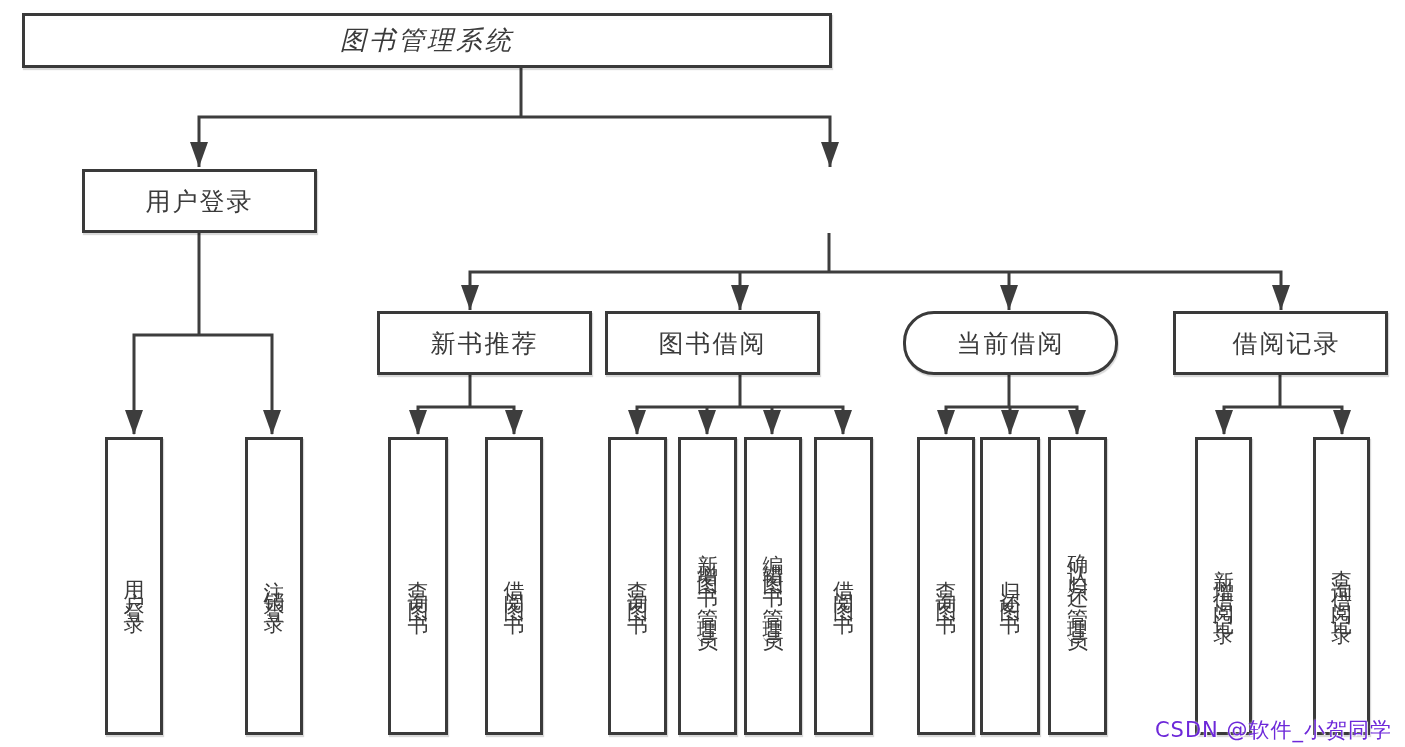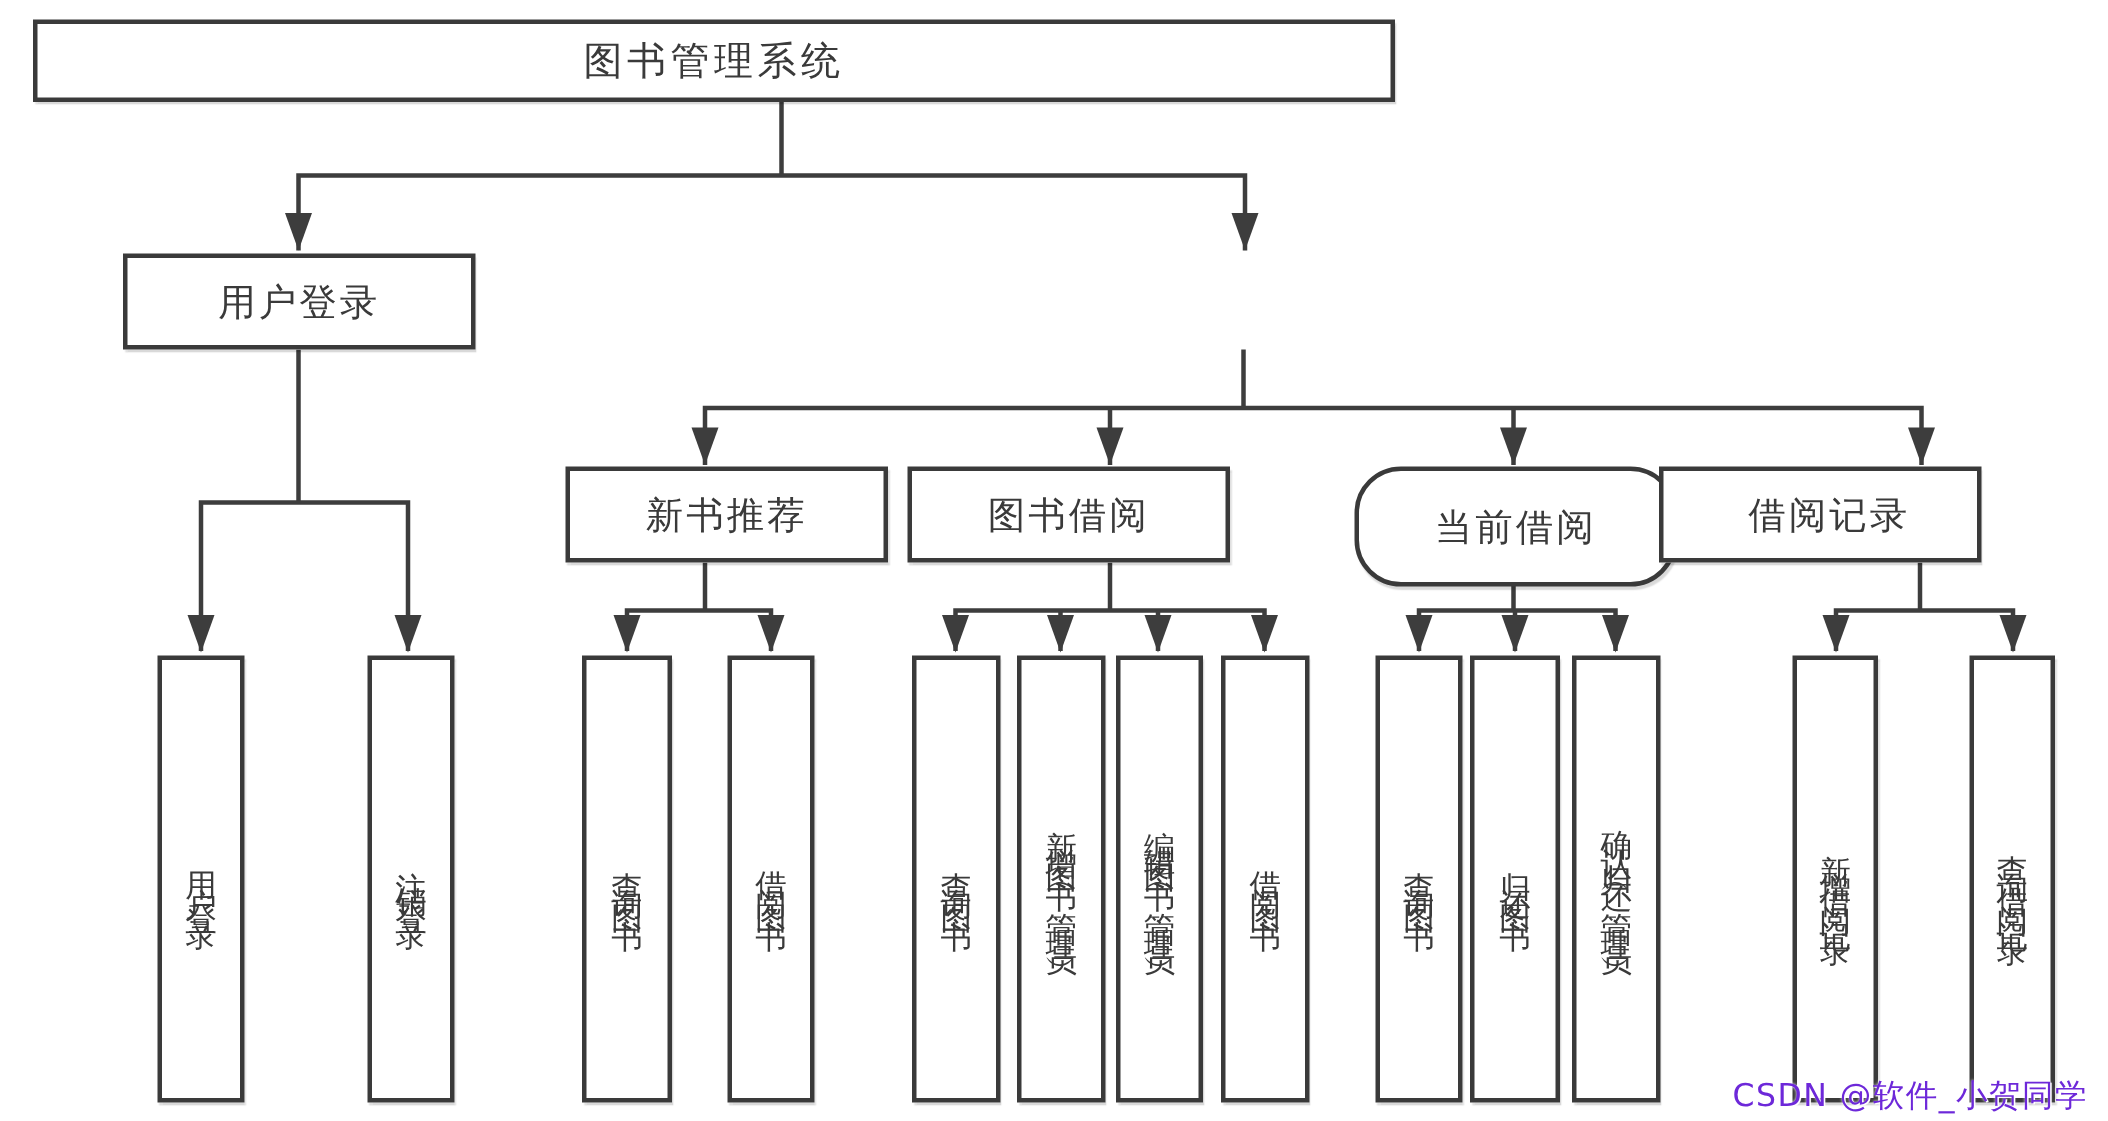--- a/index.html
+++ b/index.html
@@ -106,28 +106,28 @@
       <use href="#arrow" x="772" y="435"></use>
       <use href="#arrow" x="843" y="435"></use>
       <use href="#arrow" x="946" y="435"></use>
       <use href="#arrow" x="1010" y="435"></use>
       <use href="#arrow" x="1077" y="435"></use>
       <use href="#arrow" x="1224" y="435"></use>
       <use href="#arrow" x="1342" y="435"></use>
     </g>
   </svg>
 
-  <div class="node h root" style="left:22px;top:13px;width:908px;height:55px;">图书管理系统</div>
+  <div class="node h root" style="left:22px;top:13px;width:810px;height:55px;font-style:italic;">图书管理系统</div>
 
   <div class="node h" style="left:82px;top:169px;width:235px;height:64px;">用户登录</div>
 
   <div class="node h" style="left:363px;top:311px;width:215px;height:64px;margin-left:14px;">新书推荐</div>
   <div class="node h" style="left:605px;top:311px;width:215px;height:64px;">图书借阅</div>
-  <div class="node h" style="left:903px;top:311px;width:215px;height:80px;border-radius:31px;">当前借阅</div>
-  <div class="node h" style="left:1106px;top:311px;width:215px;height:64px;padding-left:12px;">借阅记录</div>
+  <div class="node h" style="left:903px;top:311px;width:215px;height:64px;border-radius:31px;">当前借阅</div>
+  <div class="node h" style="left:1173px;top:311px;width:215px;height:64px;padding-left:12px;">借阅记录</div>
 
   <div class="node v" style="left:105px;top:437px;width:58px;height:298px;">用户登录</div>
   <div class="node v" style="left:245px;top:437px;width:58px;height:298px;">注销登录</div>
 
   <div class="node v" style="left:388px;top:437px;width:60px;height:298px;">查询图书</div>
   <div class="node v" style="left:485px;top:437px;width:58px;height:298px;">借阅图书</div>
 
   <div class="node v" style="left:608px;top:437px;width:59px;height:298px;">查询图书</div>
   <div class="node v" style="left:678px;top:437px;width:59px;height:298px;">新增图书（管理员）</div>
   <div class="node v" style="left:744px;top:437px;width:58px;height:298px;">编辑图书（管理员）</div>

